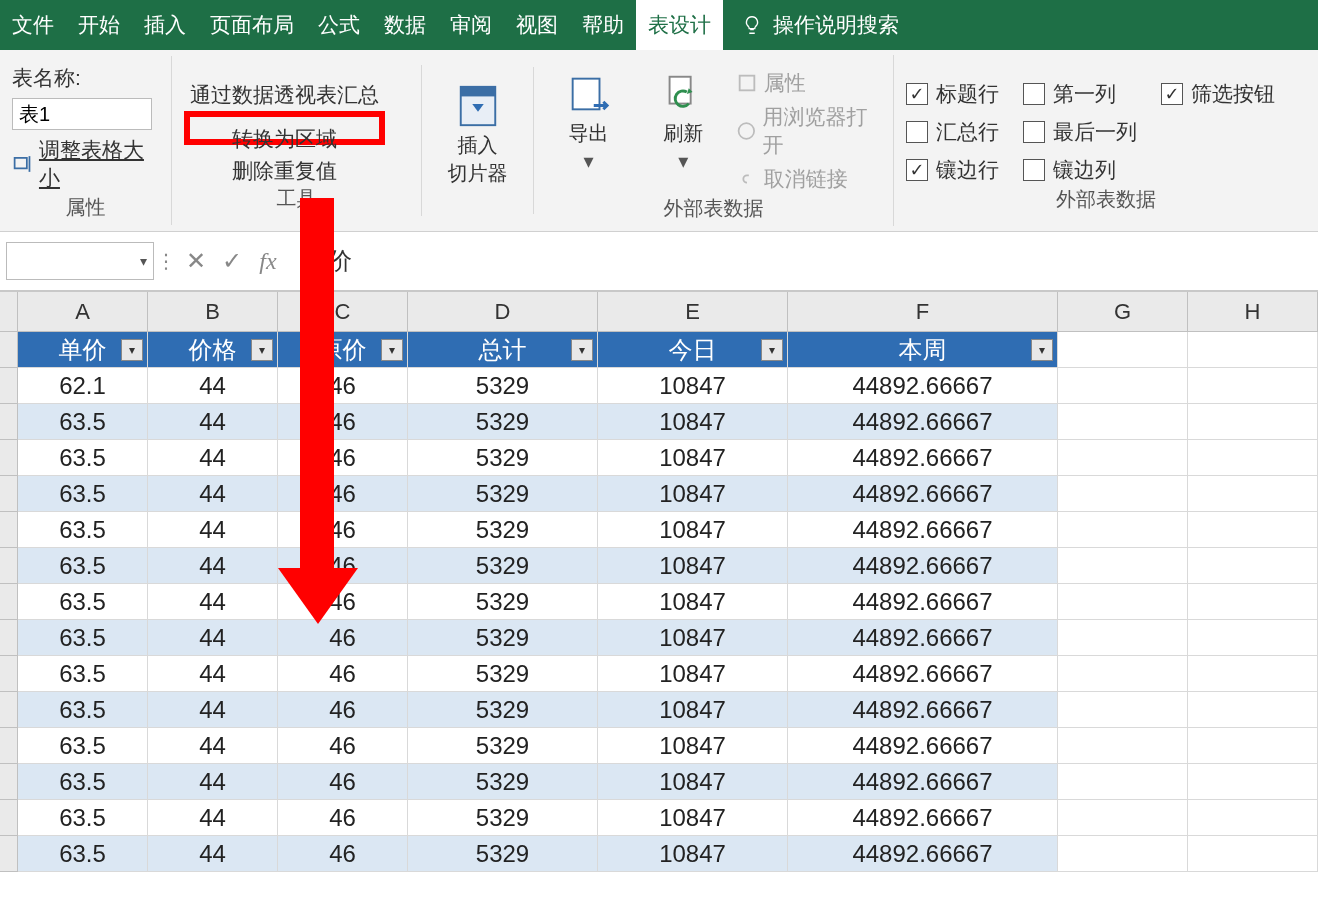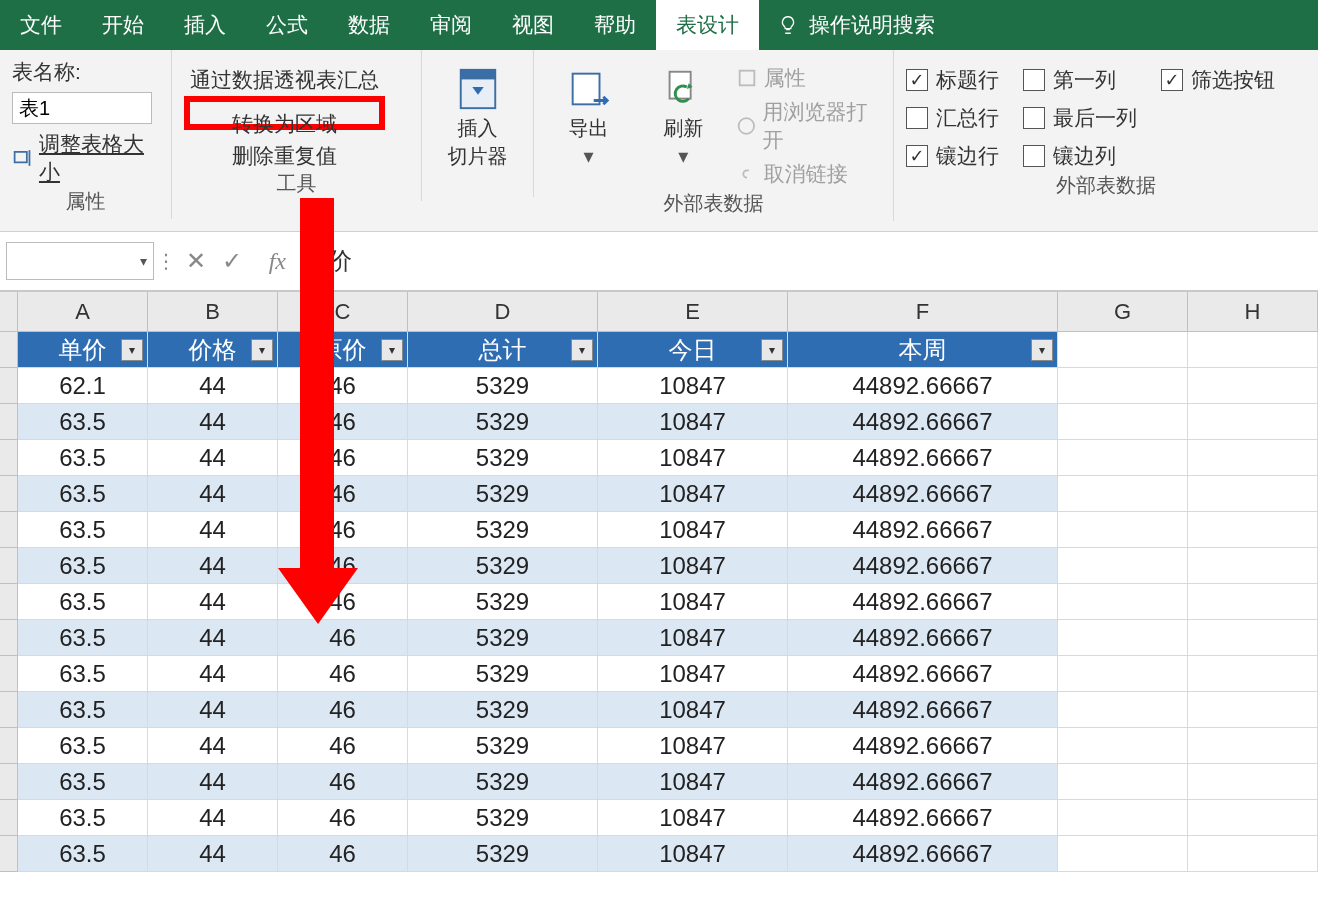--- a/index.html
+++ b/index.html
@@ -16,21 +16,21 @@
   .ribbon-tabs {
     height: 50px;
     background: #1e6f46;
     color: #fff;
     display: flex;
     align-items: center;
     font-size: 21px;
     position: relative;
   }
   .ribbon-tab {
-    padding: 0 20px;
+    padding: 0 12px;
     height: 100%;
     display: flex;
     align-items: center;
     cursor: pointer;
   }
   .ribbon-tab.active {
     background: #fff;
     color: #1e6f46;
   }
   .help-search {
@@ -43,21 +43,21 @@
     width: 22px; height: 22px;
     fill: none; stroke: #fff; stroke-width: 1.5;
   }
 
   
   .ribbon-body {
     height: 182px;
     background: #f3f3f3;
     border-bottom: 1px solid #d0d0d0;
     display: flex;
-    align-items: flex-start;
+    align-items: center;
     font-size: 21px;
     color: #333;
   }
   .ribbon-group {
     padding: 8px 12px 4px 12px;
     border-right: 1px solid #d8d8d8;
     display: flex;
     flex-direction: column;
     justify-content: space-between;
   }
@@ -125,21 +125,21 @@
     background:#fff;
   }
   .namebox {
     width:148px; height:38px; border:1px solid #bbb; margin-left:6px;
     display:flex; align-items:center; justify-content:flex-end; padding:0 6px;
     background:#fff;
   }
   .nb-drop { font-size:14px; color:#555; margin-left:auto;}
   .fb-sep { width:24px; text-align:center; color:#888; font-size:20px;}
   .fb-btn { width:36px; text-align:center; color:#888; font-size:24px;}
-  .fx { font-style:italic; font-family:serif;text-align:right; }
+  .fx { font-style:italic; font-family:serif; }
   .formula-text {
     padding-left:18px; font-size:24px; color:#333;
   }
 
   
   .sheet {
     position: relative;
   }
   .col-headers {
     display:flex;
@@ -221,20 +221,21 @@
   }
 
 </style>
 </head>
 <body>
 
 <div class="ribbon-tabs">
   <div class="ribbon-tab">文件</div>
   <div class="ribbon-tab">开始</div>
   <div class="ribbon-tab">插入</div>
+  <div class="ribbon-tab">页面布局</div>
   <div class="ribbon-tab">公式</div>
   <div class="ribbon-tab">数据</div>
   <div class="ribbon-tab">审阅</div>
   <div class="ribbon-tab">视图</div>
   <div class="ribbon-tab">帮助</div>
   <div class="ribbon-tab active">表设计</div>
   <div class="help-search">
     <svg class="bulb-icon" viewBox="0 0 24 24">
         <path d="M9 21h6M10 17h4M12 3a6 6 0 00-4 10.5c.7.7 1 1.5 1 2.5h6c0-1 .3-1.8 1-2.5A6 6 0 0012 3z"></path>
       </svg>

